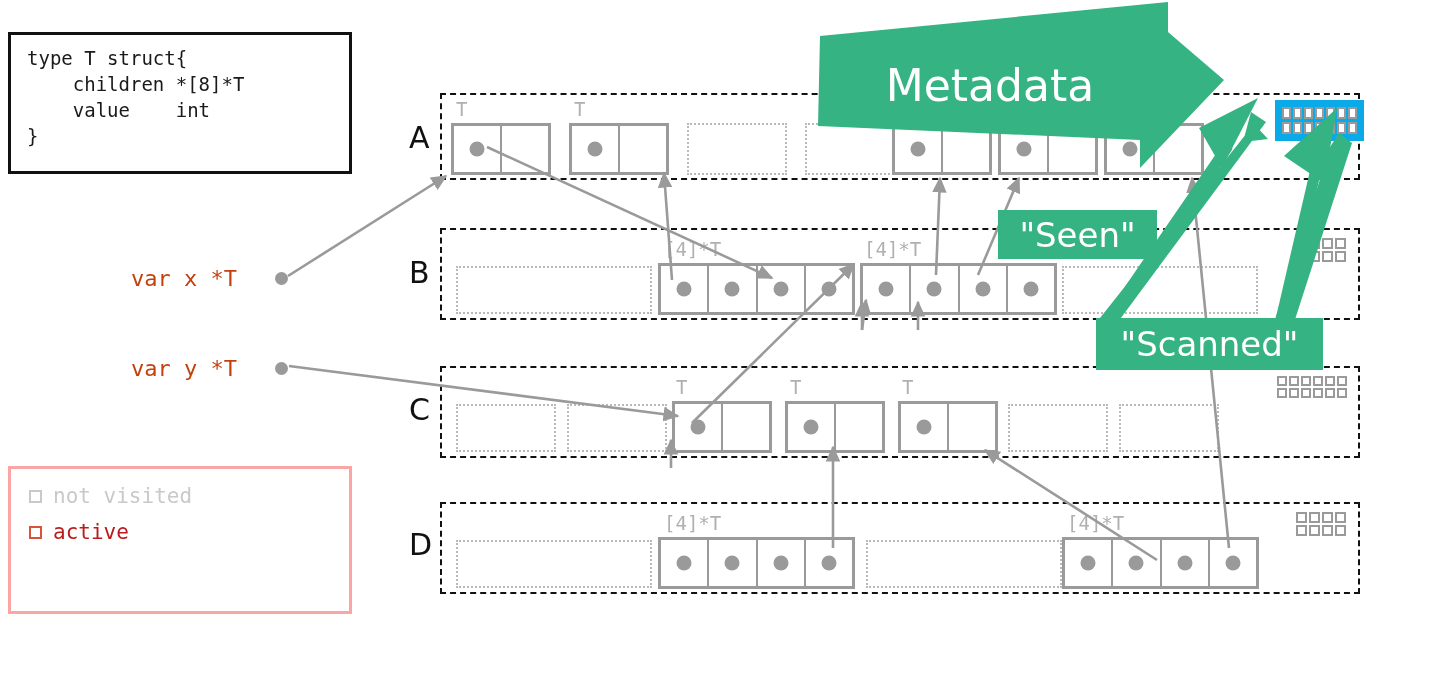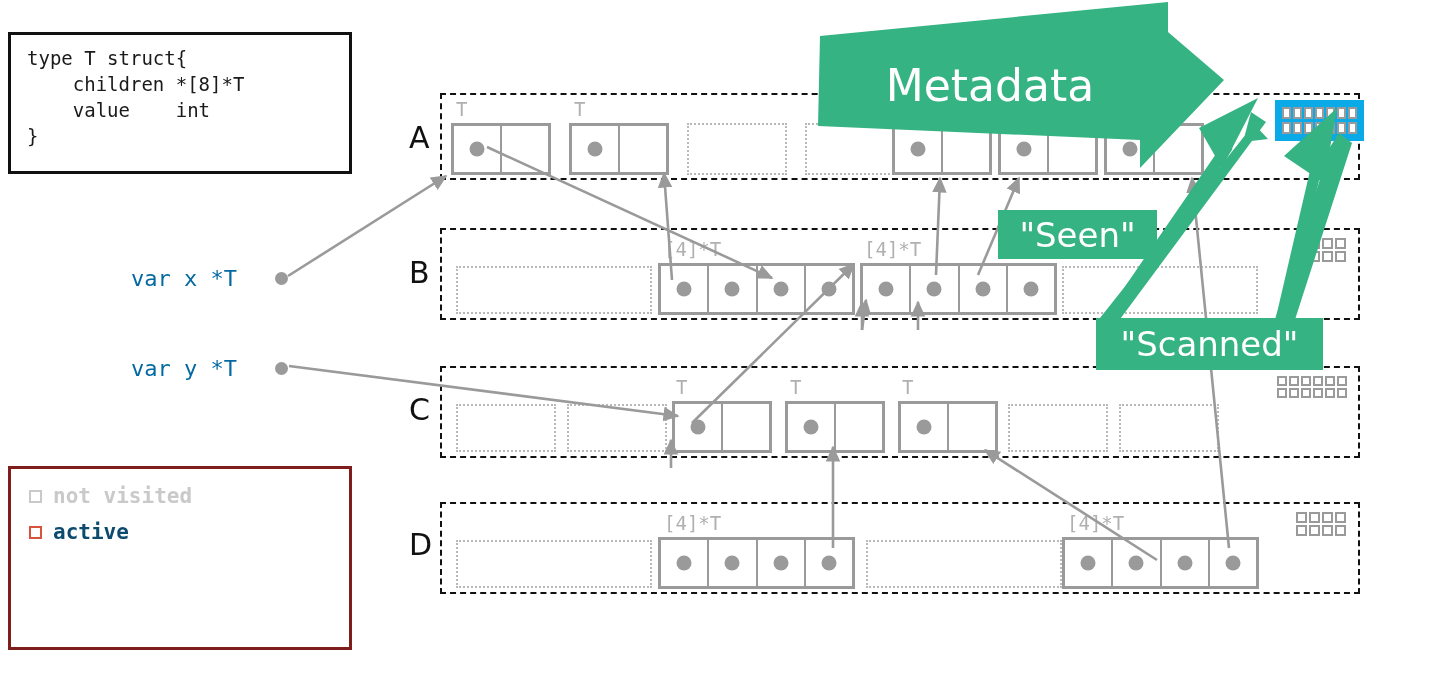--- a/index.html
+++ b/index.html
@@ -7,29 +7,29 @@
        font-family:"DejaVu Sans Mono",monospace;}
   .abs{position:absolute;}
 
   
   #code-box{left:8px;top:32px;width:344px;height:142px;border:3px solid #111;
             background:#fff;box-sizing:border-box;padding:10px 0 0 16px;}
   #code-box pre{margin:0;font-family:"DejaVu Sans Mono",monospace;font-size:19px;
             line-height:26px;color:#1a1a1a;white-space:pre;}
 
   
-  #legend-box{left:8px;top:466px;width:344px;height:184px;border:3px solid #7f1d1d;
-            background:#fff;box-sizing:border-box;padding:9px 0 0 18px;font-weight:bold;}
+  #legend-box{left:8px;top:466px;width:344px;height:148px;border:3px solid #fca5a5;
+            background:#fff;box-sizing:border-box;padding:9px 0 0 18px;}
   .legend-row{display:flex;align-items:center;height:36px;}
   .legend-sw{width:13px;height:13px;border:2.5px solid #999;box-sizing:border-box;
             margin-right:11px;background:#fff;}
   .legend-lb{font-family:"DejaVu Sans Mono",monospace;font-size:21px;line-height:21px;}
 
   
-  .varlabel{font-family:"DejaVu Sans Mono",monospace;font-size:22px;color:#0369a1;
+  .varlabel{font-family:"DejaVu Sans Mono",monospace;font-size:22px;color:#c2410c;
             white-space:nowrap;}
   .vardot{width:13px;height:13px;border-radius:50%;background:#9a9a9a;}
 
   
   .rowlabel{font-family:"DejaVu Sans",sans-serif;font-size:30px;color:#111;}
   .heaprow{border:2.5px dashed #111;box-sizing:border-box;background:transparent;}
 
   
   .obj{position:absolute;box-sizing:border-box;border:3px solid #9a9a9a;
        background:#fff;display:flex;}
@@ -67,21 +67,21 @@
 }</pre>
 </div>
 
 <div class="abs" id="legend-box">
   <div class="legend-row">
     <span class="legend-sw" style="border-color:#c9c9c9"></span>
     <span class="legend-lb" style="color:#c9c9c9">not visited</span>
   </div>
   <div class="legend-row">
     <span class="legend-sw" style="border-color:#d9533c"></span>
-    <span class="legend-lb" style="color:#0c4a6e">active</span>
+    <span class="legend-lb" style="color:#b91c1c">active</span>
   </div>
 </div>
 
 <div class="abs" style="left:131px;top:266px;">
   <span class="varlabel">var x *T</span>
 </div>
 <div class="abs vardot" style="left:275px;top:272px;"></div>
 
 <div class="abs" style="left:131px;top:356px;">
   <span class="varlabel">var y *T</span>

